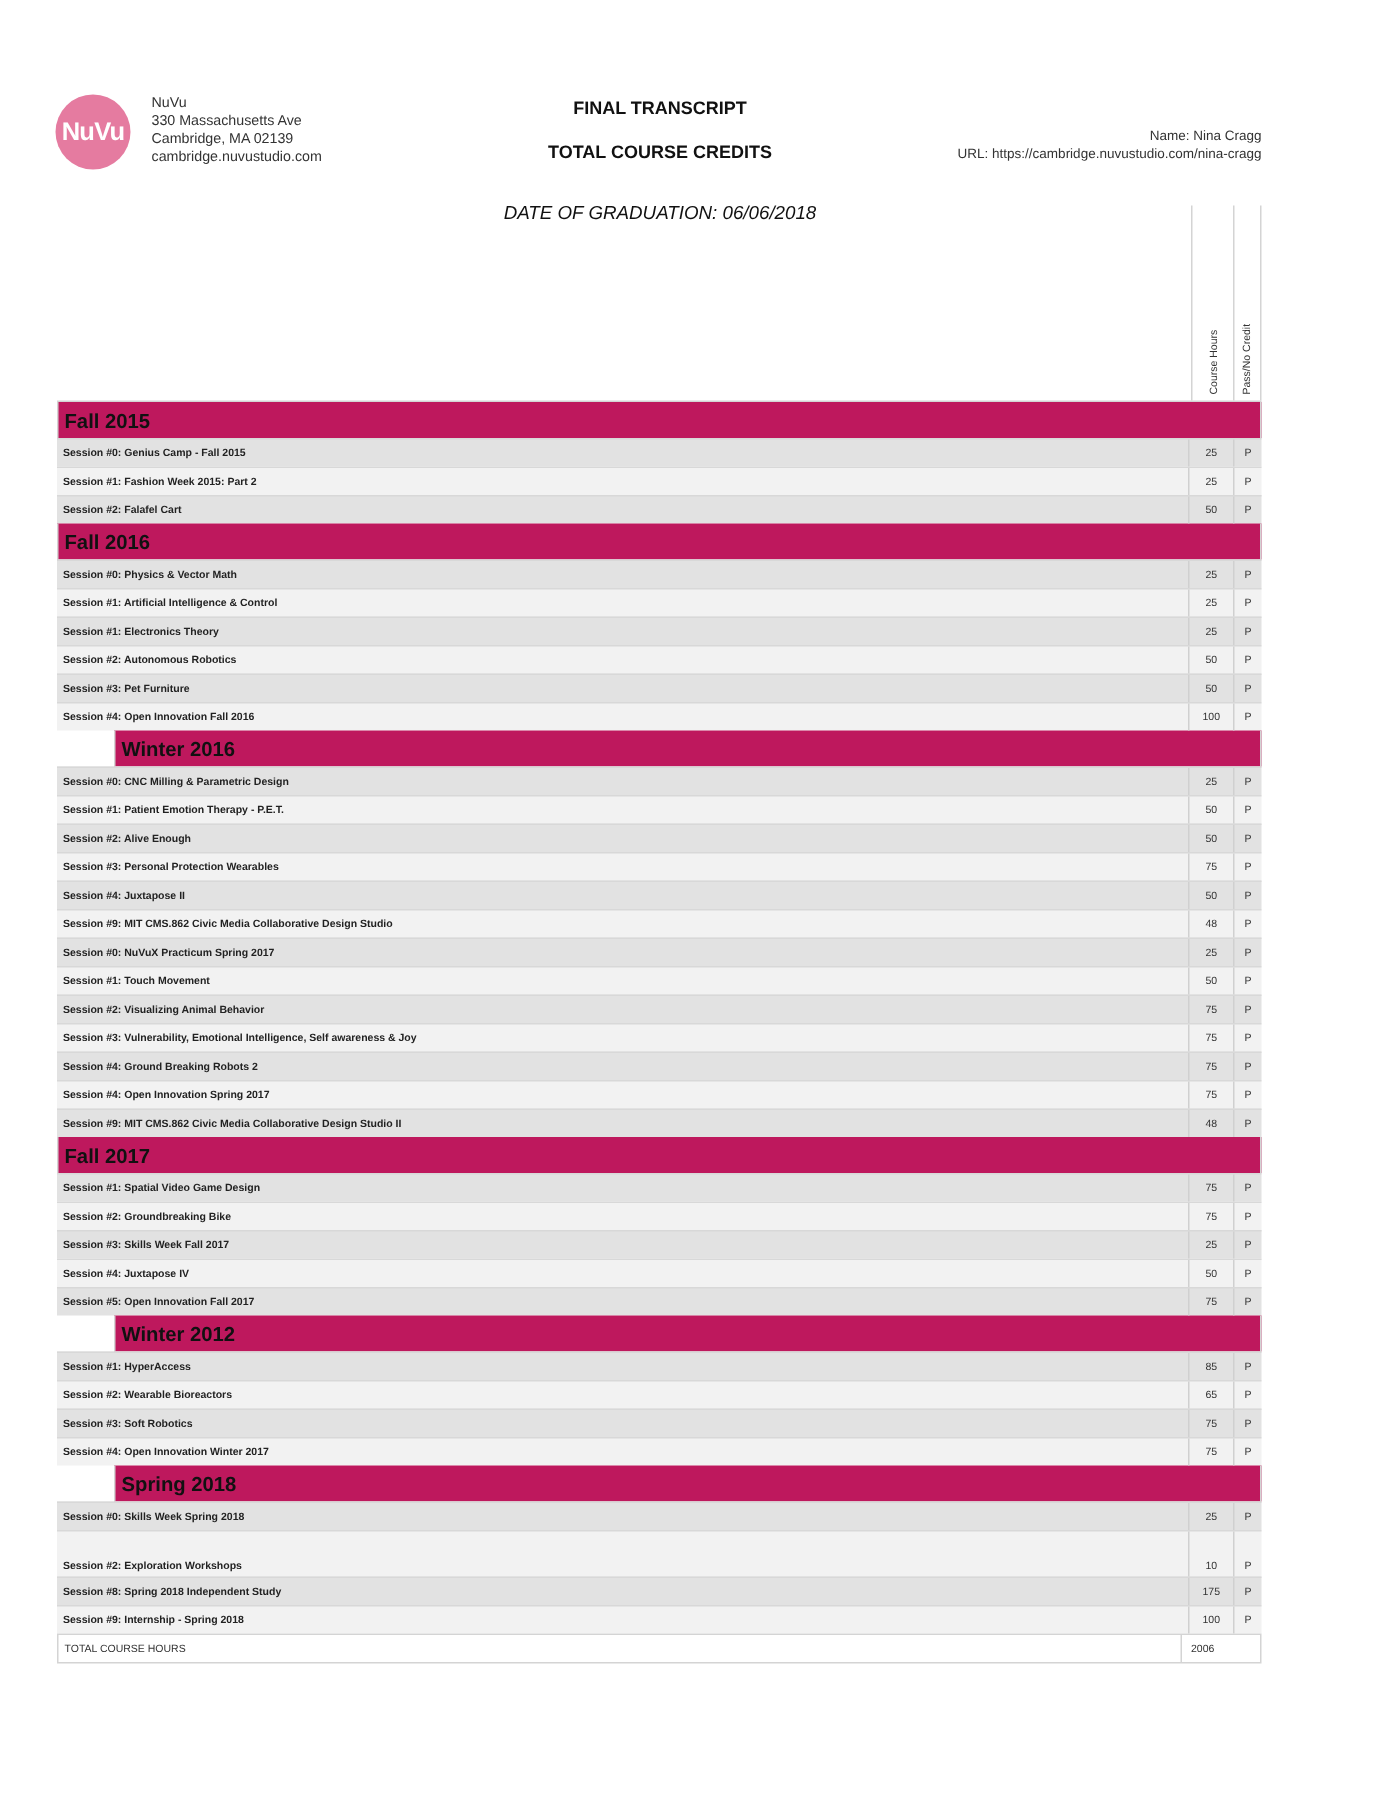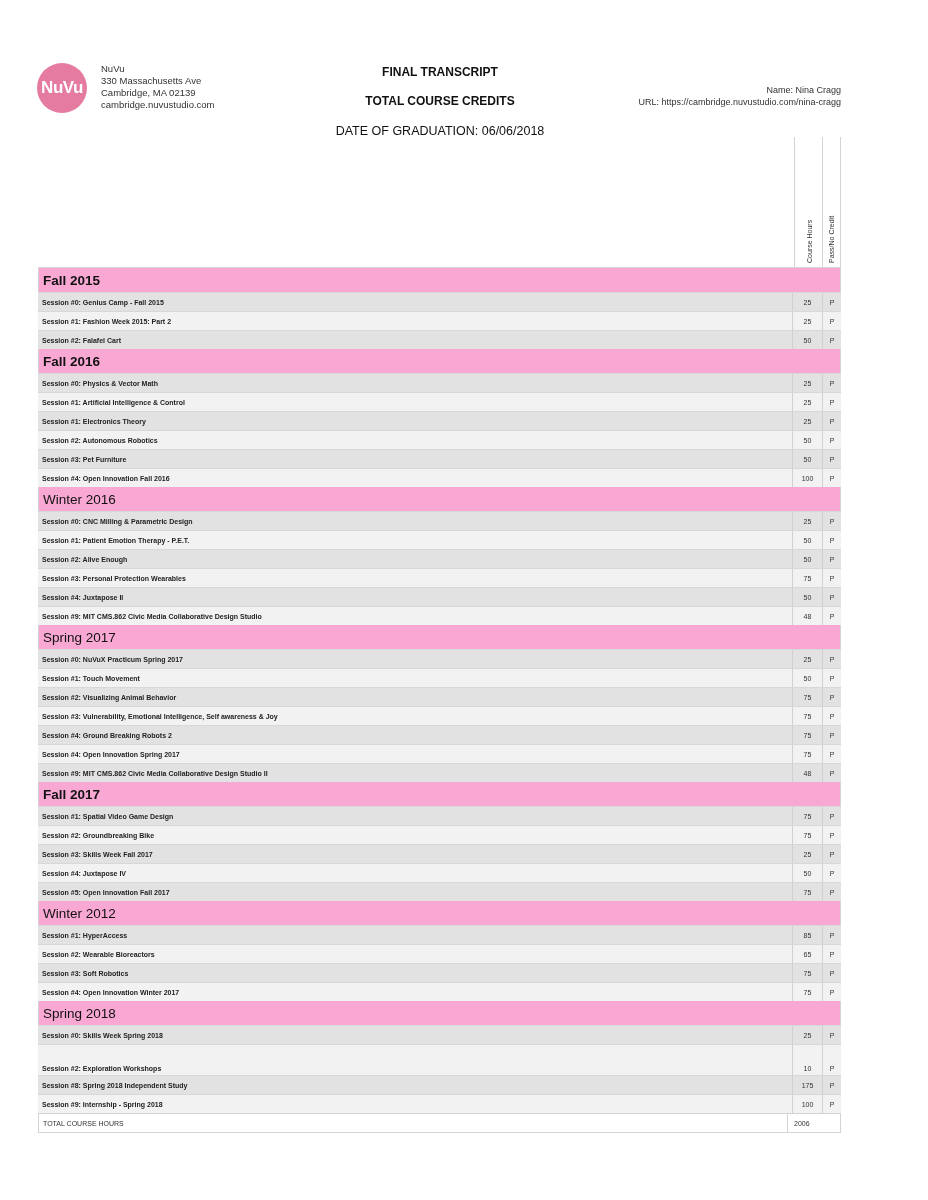--- a/index.html
+++ b/index.html
@@ -5,31 +5,31 @@
   html, body { margin: 0; padding: 0; background: #ffffff; }
   body { width: 928px; height: 1200px; position: relative; overflow: hidden;
          font-family: "Liberation Sans", sans-serif; color: #222; }
   .logo { position: absolute; left: 37px; top: 63px; width: 50px; height: 50px; border-radius: 50%;
           background: #e57ba0; color: #fff; display: flex; align-items: center; justify-content: center;
           font-size: 17px; font-weight: bold; letter-spacing: -0.5px; }
   .addr { position: absolute; left: 101px; top: 63px; font-size: 9.5px; line-height: 12px; color: #333; }
   .center-head { position: absolute; left: 290px; width: 300px; text-align: center; font-weight: bold; color: #111; }
   .t1 { top: 65px; font-size: 12px; }
   .t2 { top: 94px; font-size: 12px; font-weight: bold; }
-  .t3 { top: 124px; font-size: 12.5px; font-weight: normal; left: 290px; width: 300px; }
+  .t3 { top: 135px; font-size: 12.5px; font-weight: normal; left: 290px; width: 300px; font-style: italic; }
   .right-head { position: absolute; right: 87px; top: 64px; text-align: right; font-size: 9px; line-height: 12px; color: #333; margin-top: 20px; }
 
   .table { position: absolute; left: 38px; top: 137px; width: 803px; }
   .colhead { position: relative; height: 130px; border-bottom: 1px solid #d4d4d4; }
   .colhead .vcol { position: absolute; top: 0; bottom: 0; border-left: 1px solid #d4d4d4; }
   .colhead .vtext { position: absolute; bottom: 4px; transform-origin: left bottom; transform: rotate(-90deg);
                     font-size: 7px; color: #333; white-space: nowrap; }
   .term { height: 24px; display: flex; align-items: center; padding-left: 4px; font-size: 13.5px; font-weight: bold;
-          color: #111; border-left: 1px solid #d4d4d4; border-right: 1px solid #d4d4d4; background: #f9a8d4; }
-  .term.light { font-weight: normal; }
+          color: #111; border-left: 1px solid #d4d4d4; border-right: 1px solid #d4d4d4; background: #be185d; }
+  .term.light { font-weight: bold; margin-left: 38px; }
   .row { display: flex; height: 18px; border-top: 1px solid #d8d8d8; font-size: 7px; }
   .row.dark { background: #e2e2e2; }
   .row.light { background: #f2f2f2; }
   .row .name { flex: 1; display: flex; align-items: center; padding-left: 4px; font-weight: bold; color: #222; }
   .row .hrs { width: 29px; display: flex; align-items: center; justify-content: center; border-left: 1px solid #d0d0d0; color: #333; }
   .row .pnc { width: 18px; display: flex; align-items: center; justify-content: center; border-left: 1px solid #d0d0d0; color: #333; }
   .row.tall { height: 30px; }
   .row.tall .name, .row.tall .hrs, .row.tall .pnc { align-items: flex-end; padding-bottom: 3px; }
   .total { display: flex; height: 18px; border: 1px solid #d4d4d4; font-size: 7px; background: #fff; }
   .total .name { flex: 1; display: flex; align-items: center; padding-left: 4px; color: #333; font-weight: normal; }
@@ -137,21 +137,20 @@
       <div class="row dark">
         <div class="name">Session #4: Juxtapose II</div>
         <div class="hrs">50</div>
         <div class="pnc">P</div>
       </div>
       <div class="row light">
         <div class="name">Session #9: MIT CMS.862 Civic Media Collaborative Design Studio</div>
         <div class="hrs">48</div>
         <div class="pnc">P</div>
       </div>
-      <div class="term light">Spring 2017</div>
       <div class="row dark">
         <div class="name">Session #0: NuVuX Practicum Spring 2017</div>
         <div class="hrs">25</div>
         <div class="pnc">P</div>
       </div>
       <div class="row light">
         <div class="name">Session #1: Touch Movement</div>
         <div class="hrs">50</div>
         <div class="pnc">P</div>
       </div>

